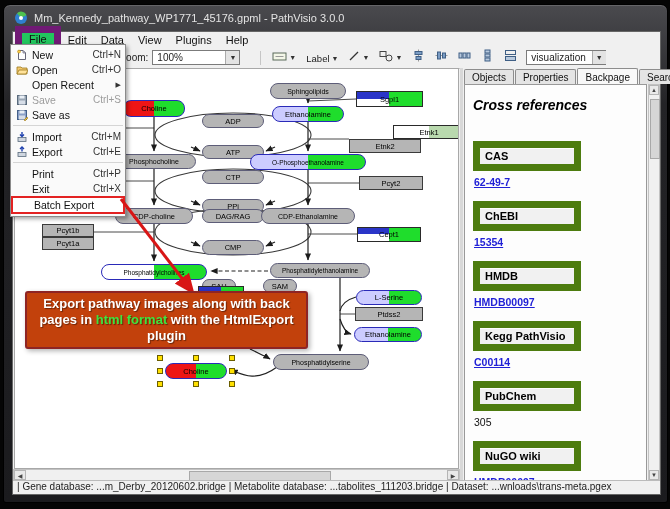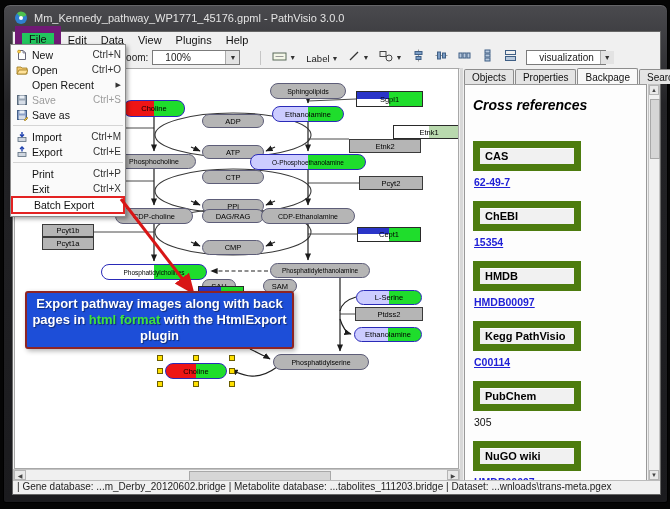--- a/index.html
+++ b/index.html
@@ -17,21 +17,21 @@
   
   #menubar{position:absolute;left:0;top:0;right:0;height:15px;background:#f0f0f0;border-bottom:1px solid #dcdcdc;
            font-size:11px;display:flex;align-items:center;padding-left:2px;}
   .menu-item{padding:0 7px;height:14px;line-height:14px;color:#111;}
   .menu-item.open{border:7px solid #701a75;background:#22c55e;height:13px;line-height:13px;}
   
   #toolbar{position:absolute;left:0;top:15px;right:0;height:21px;background:#f0f0f0;border-bottom:1px solid #c9c9c9;
            display:flex;align-items:center;padding-left:107px;font-size:10px;color:#222;}
   .tb-label{margin-right:4px;}
   .combo{display:inline-flex;align-items:center;background:#fff;border:1px solid #7b7b7b;height:15px;
-         font-size:10px;padding-left:12px;box-sizing:border-box;}
+         font-size:10px;padding-left:4px;box-sizing:border-box;}
   .combo .caret{margin-left:6px;font-size:7px;color:#333;background:#e3e3e3;border-left:1px solid #aaa;
                 padding:0 3px;height:100%;display:inline-flex;align-items:center;}
   #zoom-combo{width:88px;justify-content:space-between;margin-right:14px;}
   #vis-combo{width:80px;justify-content:space-between;margin-left:4px;}
   .tb-sep{width:1px;height:14px;background:#c6c6c6;margin:0 6px;}
   .tool-btn{display:inline-flex;align-items:center;height:17px;padding:0 3px;margin:0 1px;border:1px solid transparent;}
   .tool-btn .tcaret{font-size:7px;margin-left:2px;color:#333;}
   .tool-btn .tlabel{font-size:9.5px;}
   
   #main{position:absolute;left:0;top:36px;right:0;bottom:13px;}
@@ -81,23 +81,23 @@
   .node{position:absolute;box-sizing:border-box;display:flex;align-items:center;justify-content:center;
         font-size:7.5px;color:#000;white-space:nowrap;overflow:hidden;z-index:3;}
   .pill{background:#b5b5b5;border:1px solid #5d5d78;border-radius:8px;}
   .pill-split{border:1px solid #2a2ab8;border-radius:8px;}
   .box{background:#b5b5b5;border:1px solid #3a3a3a;}
   .box-expr{border:1px solid #2a2a2a;}
   .box-expr2{border:1px solid #2a2a2a;}
   .handle{position:absolute;width:6px;height:6px;background:#ffe000;border:1px solid #6b5e00;z-index:6;box-sizing:border-box;}
   
   #red-arrow{position:absolute;left:0;top:0;z-index:60;pointer-events:none;}
-  #callout{position:absolute;left:25px;top:291px;width:263px;z-index:70;background:#1d4ed8;
+  #callout{position:absolute;left:25px;top:291px;width:263px;z-index:70;background:#c2410c;
            border:2px solid #8e2424;border-radius:3px;color:#fff;font-weight:bold;font-size:13px;line-height:16px;
-           text-align:center;padding:3px 1px;text-shadow:1px 1px 1px rgba(0,0,0,.45);box-shadow:2px 2px 5px rgba(0,0,0,.3);}
+           text-align:center;padding:3px 8px;text-shadow:1px 1px 1px rgba(0,0,0,.45);box-shadow:2px 2px 5px rgba(0,0,0,.3);}
   #callout .hl{color:#3fe33f;}
 </style>
 </head>
 <body>
 
 <div id="stage">
   <div id="win">
     <div id="titlebar">
       <span class="app-icon">
         <svg width="14" height="14" viewBox="0 0 14 14">

